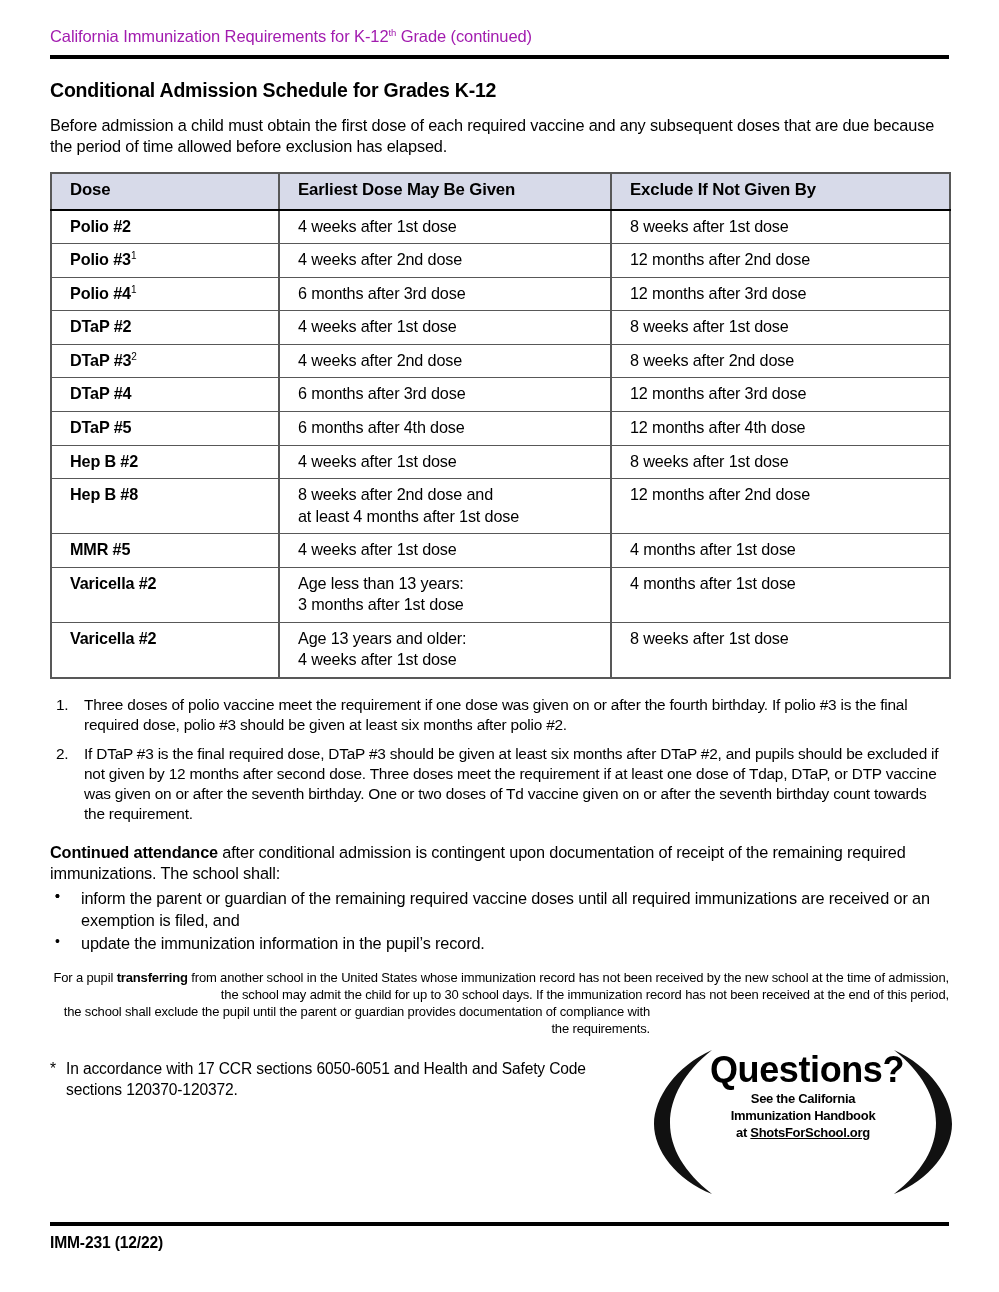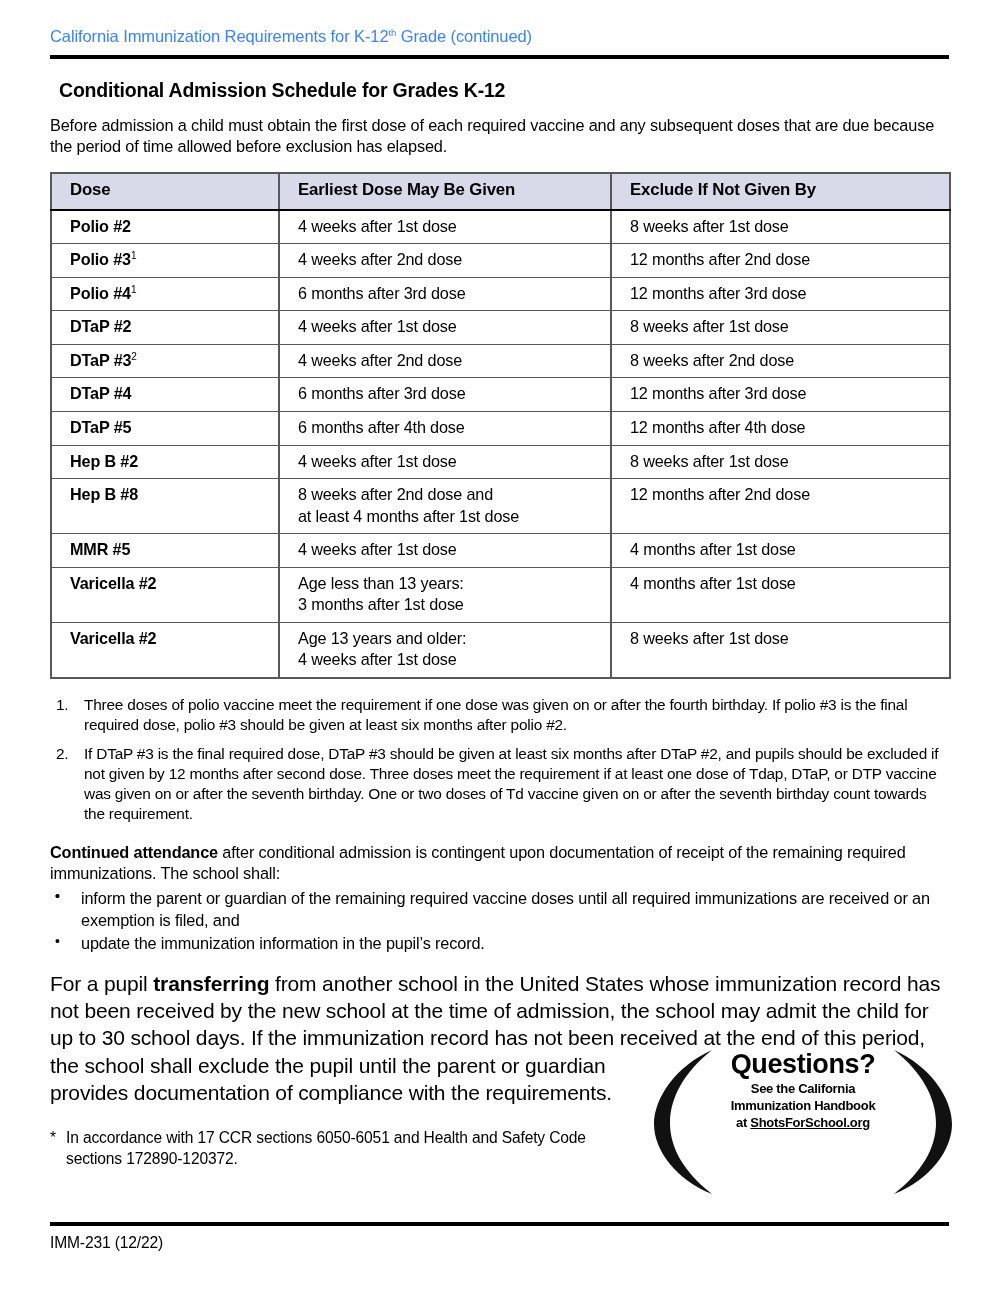--- a/index.html
+++ b/index.html
@@ -21,40 +21,40 @@
     width: 999px;
     height: 1292px;
     padding: 0 50px;
   }
 
   
   .running-header {
     padding-top: 27px;
     font-size: 16.5px;
     letter-spacing: -0.1px;
-    color: #3b82f6;
+    color: #a21caf;
     white-space: nowrap;
   }
   .running-header sup {
     font-size: 9.5px;
     vertical-align: super;
     line-height: 0;
   }
   .rule-top {
     margin-top: 9px;
     height: 4px;
     background: #000;
     width: 899px;
   }
 
   
   h1.section-title {
     font-size: 19.5px;
     font-weight: bold;
-    margin: 20px 0 0 9px;
+    margin: 20px 0 0 0;
     letter-spacing: -0.2px;
   }
   p.intro {
     font-size: 16.3px;
     line-height: 1.27;
     margin: 13px 0 0 0;
     max-width: 900px;
     letter-spacing: -0.15px;
   }
 
@@ -149,24 +149,25 @@
     max-width: 899px;
   }
   ul.bullets li .bullet {
     position: absolute;
     left: 5px;
     top: -1px;
     font-size: 14px;
   }
 
   p.transfer {
-    font-size: 21px;
+    font-size: 13px;
     line-height: 1.3;
     margin: 16px 0 4px 0;
     letter-spacing: -0.15px;
+    text-align: right;
   }
   p.transfer .w-full { display: block; max-width: 899px; }
   p.transfer .w-narrow { display: block; max-width: 600px; }
 
   p.asterisk-note {
     font-size: 15.6px;
     line-height: 1.3;
     margin: 22px 0 0 0;
     max-width: 560px;
     letter-spacing: -0.15px;
@@ -192,21 +193,21 @@
   .questions-badge .crescent.left  { left: 2px; }
   .questions-badge .crescent.right { right: 2px; }
   .badge-text {
     position: absolute;
     left: 62px;
     right: 62px;
     top: 8px;
     text-align: center;
   }
   .badge-text .q-title {
-    font-size: 27px;
+    font-size: 36px;
     font-weight: bold;
     letter-spacing: -0.4px;
     line-height: 1.1;
   }
   .badge-text .q-line {
     font-size: 13px;
     font-weight: bold;
     line-height: 1.32;
     letter-spacing: -0.3px;
     white-space: nowrap;
@@ -225,20 +226,21 @@
     background: #000;
     width: 899px;
   }
   .footer-row {
     display: flex;
     align-items: flex-start;
     margin-top: 8px;
     font-size: 15.6px;
     letter-spacing: -0.15px;
     white-space: nowrap;
+    font-weight: bold;
   }
   .footer-row .f-left { width: 230px; }
   .footer-row .f-center { flex: 1; text-align: right; }
 </style>
 </head>
 <body>
 
 <div class="page">
 
   <div class="running-header"><span>California Immunization Requirements for K-12</span><sup>th</sup><span> Grade  (continued)</span></div>
@@ -362,21 +364,21 @@
       <li><span class="bullet">•</span></li>
       <li><span class="bullet">•</span><span>inform the parent or guardian of the remaining required vaccine doses until all required immunizations are received or an exemption is filed, and</span></li>
       <li><span class="bullet">•</span><span>update the immunization information in the pupil’s record.</span></li>
     </ul>
 
   <p class="transfer">
     <span class="w-full"><span>For a pupil </span><b>transferring</b><span> from another school in the United States whose immunization record has not been received by the new school at the time of admission, the school may admit the child for up to 30 school days. If the immunization record has not been received at the end of this period,</span></span>
     <span class="w-narrow">the school shall exclude the pupil until the parent or guardian provides documentation of compliance with the requirements.</span>
   </p>
 
-  <p class="asterisk-note"><span class="star">*</span><span>In accordance with 17 CCR sections 6050-6051 and Health and Safety Code sections 172890-120372.</span></p>
+  <p class="asterisk-note"><span class="star">*</span><span>In accordance with 17 CCR sections 6050-6051 and Health and Safety Code sections 120370-120372.</span></p>
 
   <div class="questions-badge">
     <svg class="crescent left" viewBox="0 0 64 148">
       <path d="M62 2 C26 18, 4 50, 4 76 C4 102, 26 132, 62 146 C34 124, 20 100, 20 75 C20 50, 34 24, 62 2 Z" fill="#111"></path>
     </svg>
     <svg class="crescent right" viewBox="0 0 64 148">
       <path d="M2 2 C38 18, 60 50, 60 76 C60 102, 38 132, 2 146 C30 124, 44 100, 44 75 C44 50, 30 24, 2 2 Z" fill="#111"></path>
     </svg>
     <div class="badge-text">
       <div class="q-title">Questions?</div>

